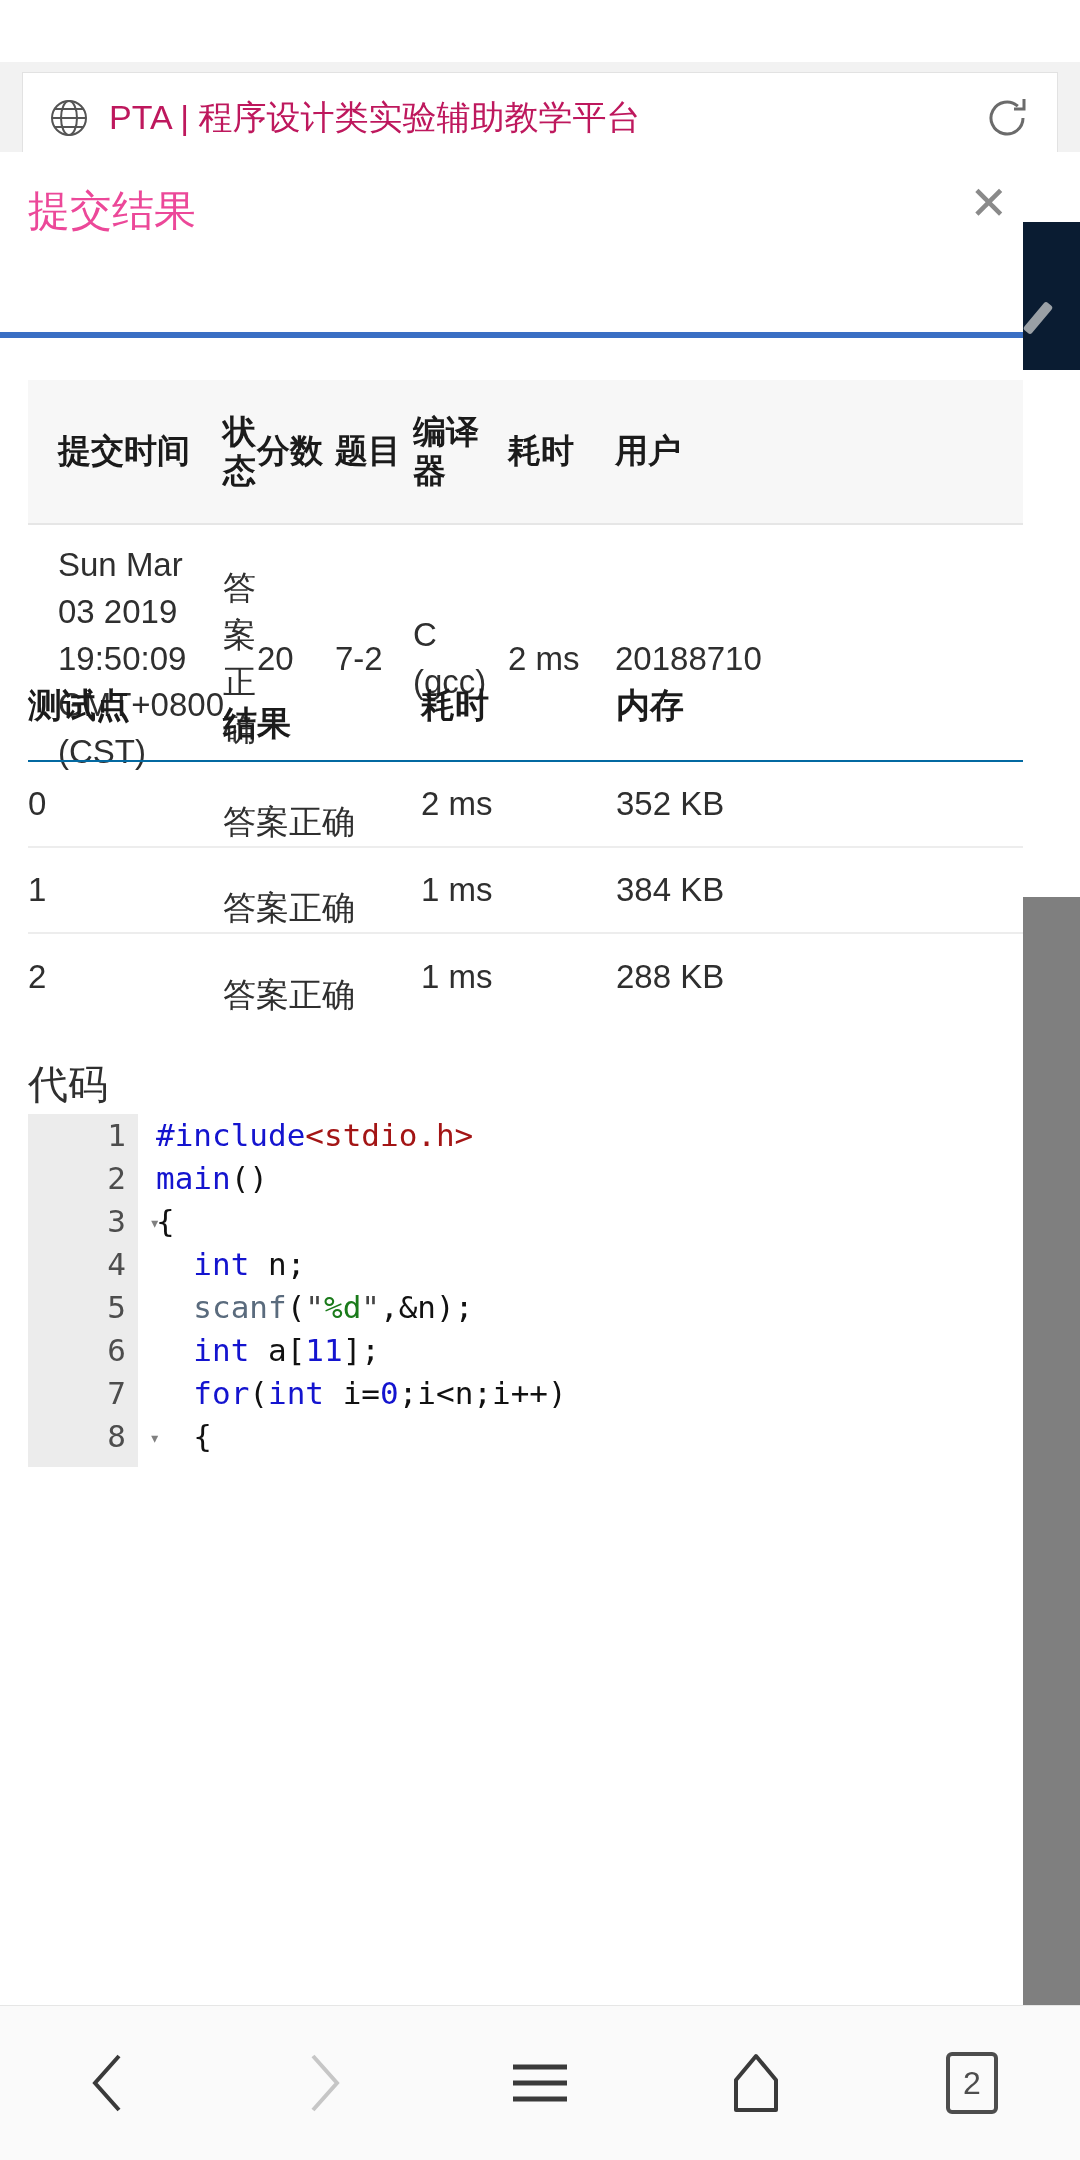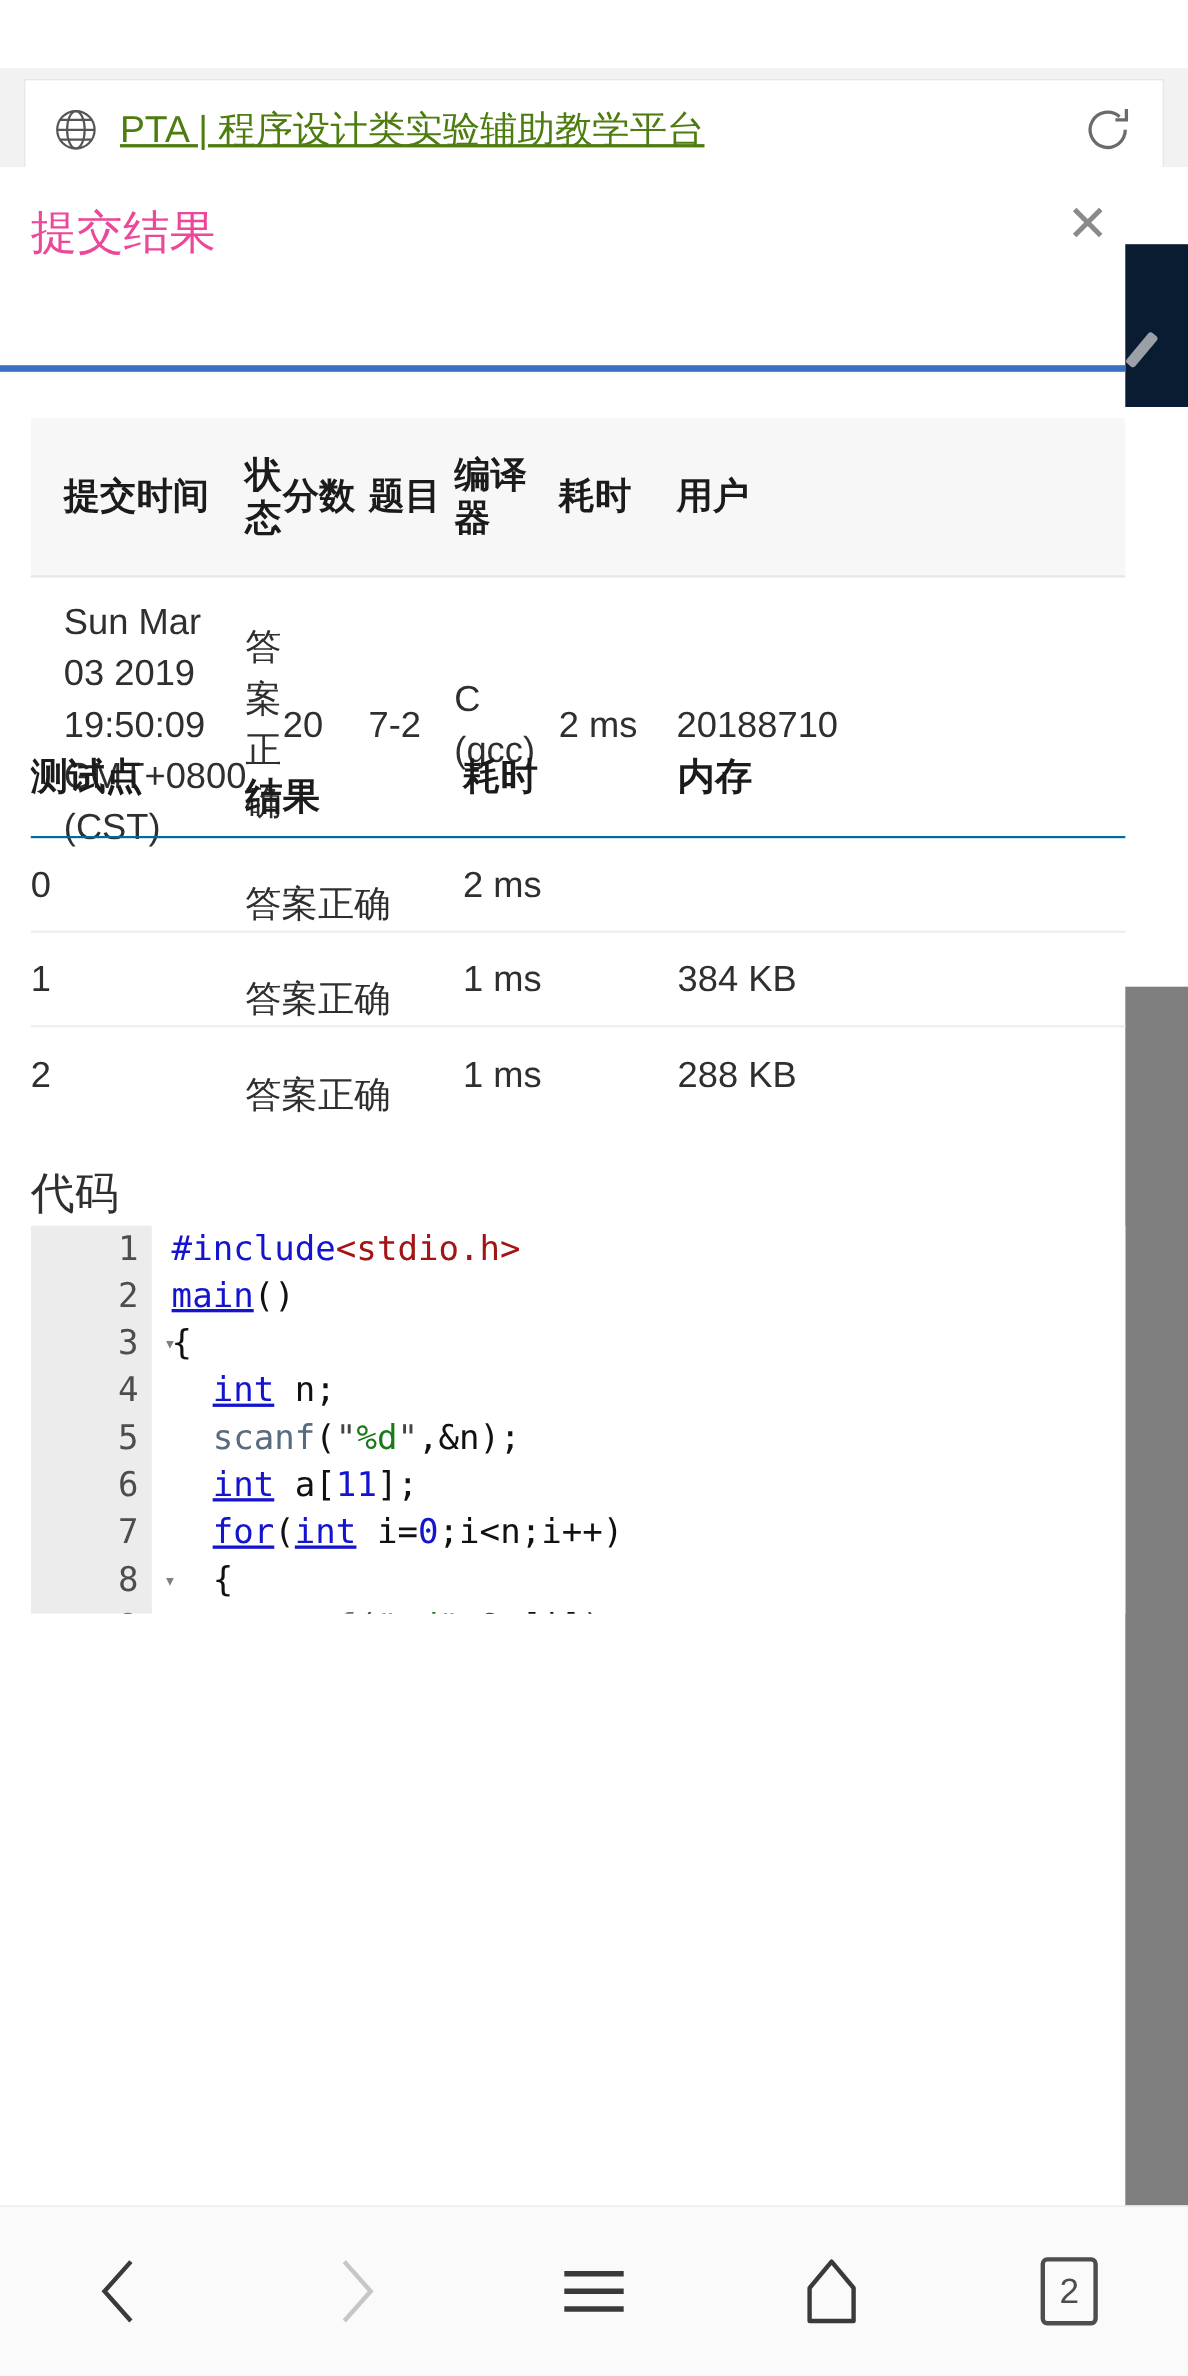--- a/index.html
+++ b/index.html
@@ -53,22 +53,22 @@
     background: #f2f2f2; padding: 10px 22px 0 22px;
   }
   .urlbar {
     width: 1036px; height: 90px; background: #fff;
     border: 1px solid #e2e2e2; border-bottom: none;
     display: flex; align-items: center; padding: 0 26px;
   }
   .globe { width: 40px; height: 40px; flex: 0 0 40px; position: relative; }
   .globe svg { display: block; }
   .url-title {
-    flex: 1; font-size: 34px; color: #4d7c0f; margin-left: 20px;
-    white-space: nowrap; overflow: hidden; text-decoration: underline;
+    flex: 1; font-size: 34px; color: #be185d; margin-left: 20px;
+    white-space: nowrap; overflow: hidden;
   }
   .reload { width: 48px; height: 48px; flex: 0 0 48px; }
 
   
   .page { position: absolute; left: 0; top: 152px; width: 1080px; height: 1853px; background: #fff; overflow: hidden; }
 
   .modal-head {
     position: relative; height: 118px; padding: 0 28px;
     display: flex; align-items: center;
   }
@@ -148,21 +148,21 @@
     background: #ececec;
   }
   .code-lines { position: relative; font-family: "DejaVu Sans Mono", "Liberation Mono", monospace; font-size: 31px; line-height: 43px; }
   .cline { display: flex; height: 43px; align-items: center; }
   .ln {
     width: 110px; flex: 0 0 110px; text-align: right; padding-right: 12px;
     color: #4d4d4d; position: relative; z-index: 2;
   }
   .fold { position: absolute; right: -22px; top: 50%; transform: translateY(-50%); color: #808080; font-size: 18px; }
   .ctxt { padding-left: 18px; white-space: pre; color: #111; }
-  .kw { color: #1414cf; text-decoration: underline; }
+  .kw { color: #1414cf; }
   .pp { color: #1414cf; }
   .inc { color: #a31515; }
   .str { color: #1a7a1a; }
   .num { color: #1414cf; }
   .fn  { color: #5a6b7d; }
   .punc{ color: #444; }
 
   
   .botnav {
     position: absolute; left: 0; bottom: 0; width: 1080px; height: 155px;
@@ -241,20 +241,21 @@
       <div class="tp-head">
         <div class="t-idx">测试点</div>
         <div class="t-res">结果</div>
         <div class="t-time">耗时</div>
         <div class="t-mem">内存</div>
       </div>
       <div class="tp-row">
         <div class="t-idx">0</div>
         <div class="t-res red">答案正确</div>
         <div class="t-time">2 ms</div>
+        <div class="t-mem">352 KB</div>
       </div>
       <div class="tp-row">
         <div class="t-idx">1</div>
         <div class="t-res red">答案正确</div>
         <div class="t-time">1 ms</div>
         <div class="t-mem">384 KB</div>
       </div>
       <div class="tp-row">
         <div class="t-idx">2</div>
         <div class="t-res red">答案正确</div>

